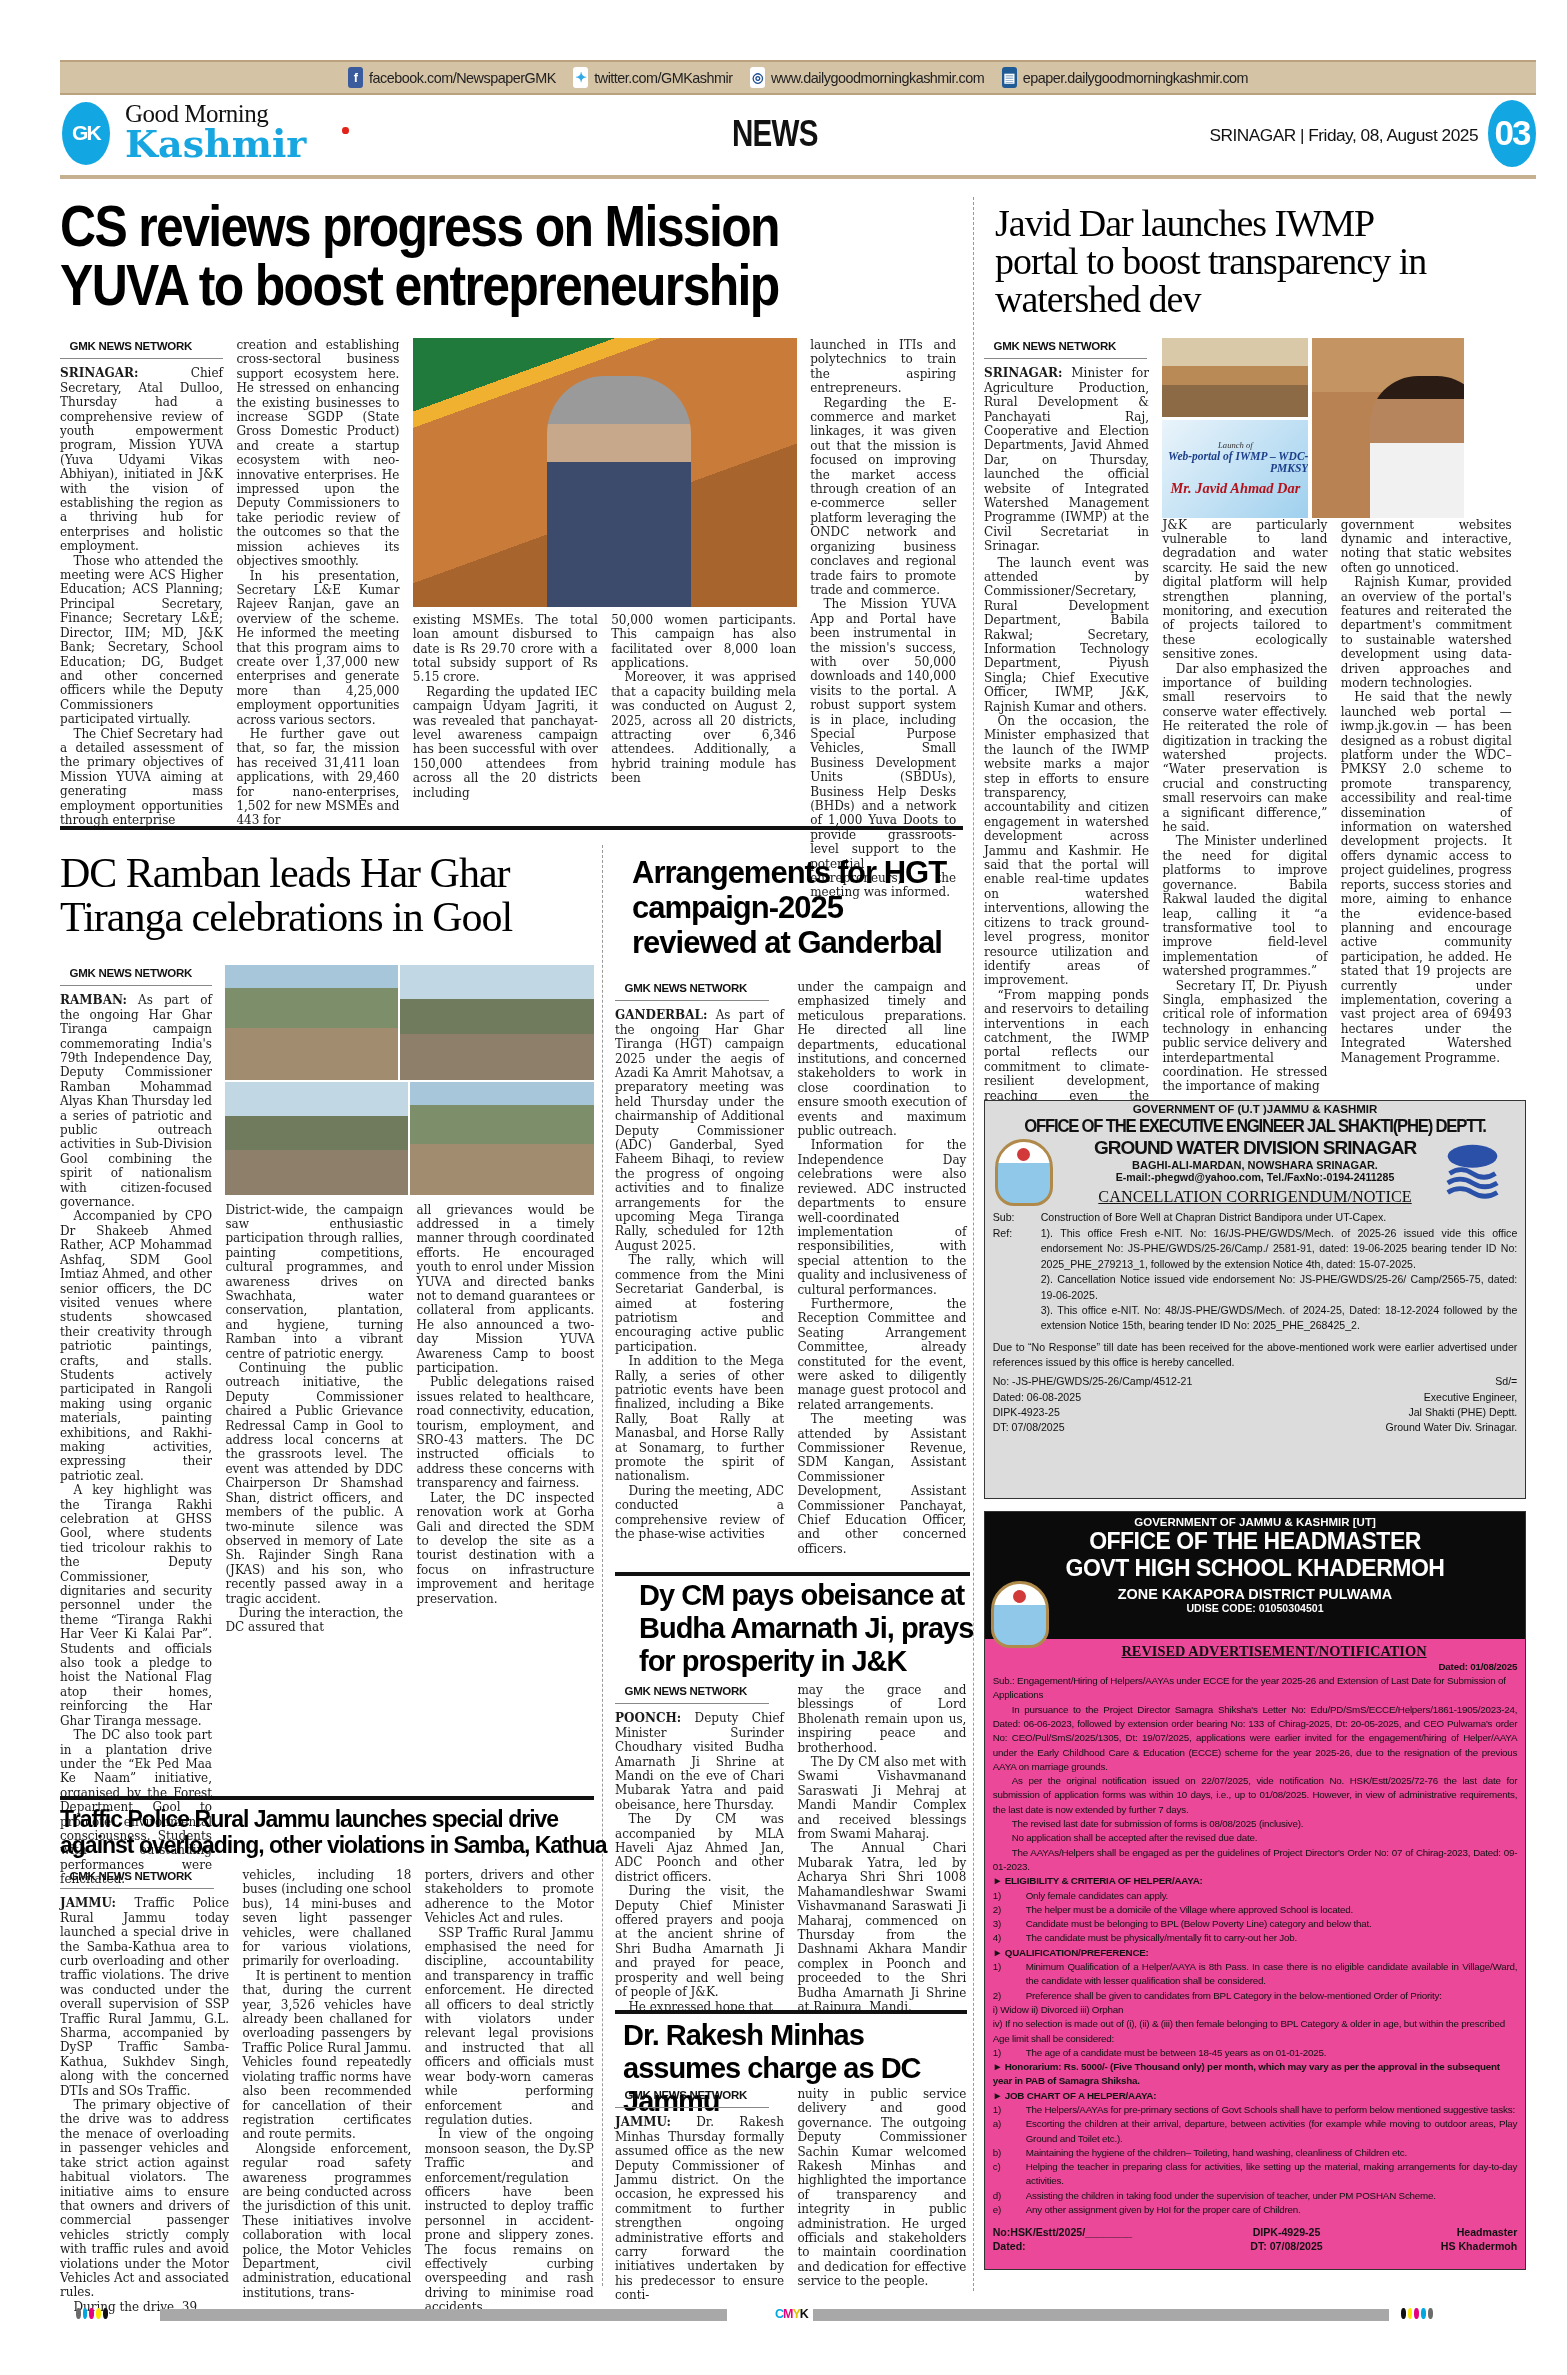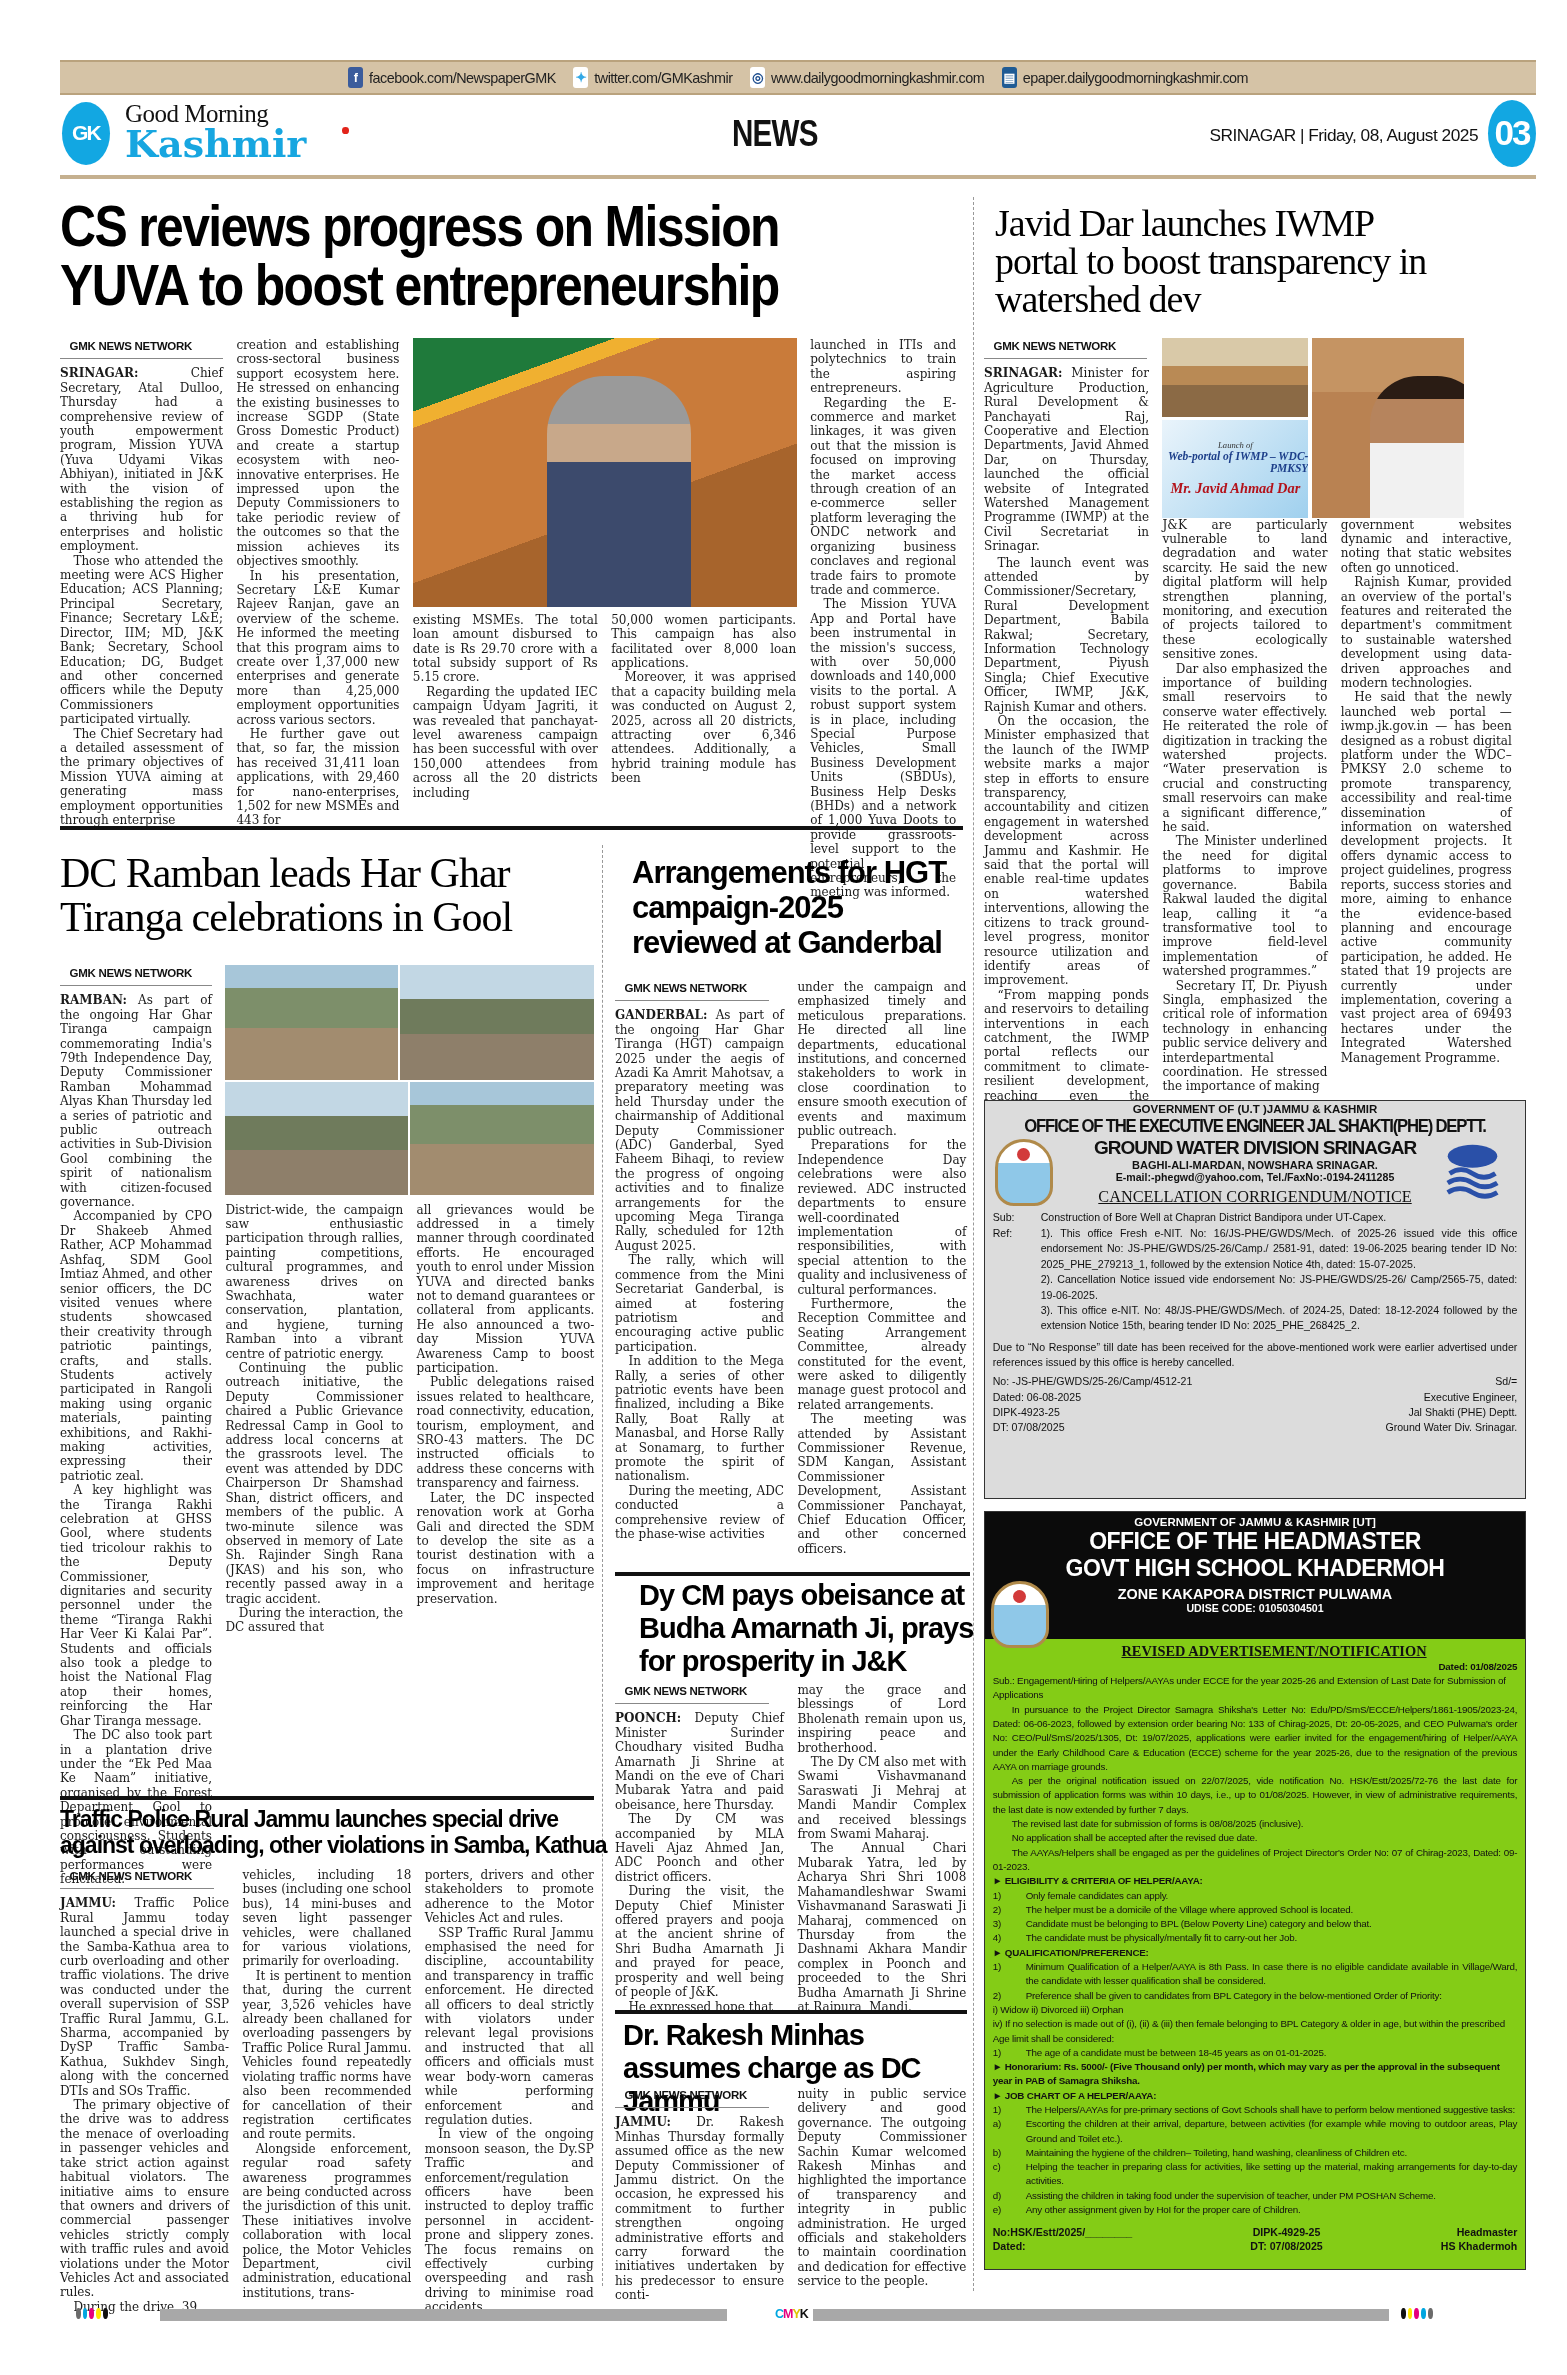--- a/index.html
+++ b/index.html
@@ -68,21 +68,21 @@
   .emblem { position: absolute; width: 58px; height: 67px; border-radius: 29px 29px 19px 19px; border: 3.8px solid #b08a4a; background: linear-gradient(#fff 0 35%, #8fc8e8 35%); }
   .emblem::before { content: ""; position: absolute; left: 19px; top: 5.8px; width: 13.4px; height: 13.4px; border-radius: 50%; background: #d23a3a; }
   .water-logo { position: absolute; width: 61px; height: 61px; }
   .ad-body { font-size: 10.6px; line-height: 15.4px; padding: 0 7.7px; }
   .ad-row { display: flex; }
   .ad-key { width: 48px; flex: none; }
   .ad-val { flex: 1; text-align: justify; }
   .ad-foot { display: flex; justify-content: space-between; padding: 3.8px 7.7px 0; font-size: 10.6px; line-height: 15.4px; }
   .ad-foot .r { text-align: right; }
 
-  .ad2 { position: absolute; left: 984px; top: 1511px; width: 542px; height: 759px; border: 1.9px solid #333; font-family: "Liberation Sans", sans-serif; color: #111; background: #84cc16; }
+  .ad2 { position: absolute; left: 984px; top: 1511px; width: 542px; height: 759px; border: 1.9px solid #333; font-family: "Liberation Sans", sans-serif; color: #111; background: #ec4899; }
   .ad2 .banner { background: #0b0b0b; color: #fff; text-align: center; padding: 3.8px 0 5.8px; height: 127px; }
   .ad2 .gov { font-weight: bold; font-size: 11.5px; }
   .ad2 .office { font-weight: bold; font-size: 23px; line-height: 27px; letter-spacing: -0.5px; }
   .ad2 .zone { font-weight: bold; font-size: 14.4px; margin-top: 3.8px; }
   .ad2 .udise { font-weight: bold; font-size: 10.6px; }
   .ad2 .title { text-align: center; font-family: "Liberation Serif", serif; font-weight: bold; font-size: 14.4px; text-decoration: underline; margin: 3.8px 0 0 38px; }
   .ad2 .body { font-size: 9.8px; line-height: 14.3px; padding: 0 7.7px; letter-spacing: -0.2px; }
   .ad2 .dated { text-align: right; font-weight: bold; }
   .ad2 .ind { text-indent: 19px; text-align: justify; }
   .ad2 .sec { font-weight: bold; }
@@ -412,21 +412,21 @@
       <div class="byline" style="width:154px;">GMK NEWS NETWORK</div>
       <div class="col">
         <p class="first"><span class="dateline-word">GANDERBAL:</span> <span>As part of the ongoing Har Ghar Tiranga (HGT) campaign 2025 under the aegis of Azadi Ka Amrit Mahotsav, a preparatory meeting was held Thursday under the chairmanship of Additional Deputy Commissioner (ADC) Ganderbal, Syed Faheem Bihaqi, to review the progress of ongoing activities and to finalize arrangements for the upcoming Mega Tiranga Rally, scheduled for 12th August 2025.</span></p>
         <p>The rally, which will commence from the Mini Secretariat Ganderbal, is aimed at fostering patriotism and encouraging active public participation.</p>
         <p>In addition to the Mega Rally, a series of other patriotic events have been finalized, including a Bike Rally, Boat Rally at Manasbal, and Horse Rally at Sonamarg, to further promote the spirit of nationalism.</p>
         <p>During the meeting, ADC conducted a comprehensive review of the phase-wise activities</p>
       </div>
     </div>
     <div class="col" style="width:169px;">
       <p class="first">under the campaign and emphasized timely and meticulous preparations. He directed all line departments, educational institutions, and concerned stakeholders to work in close coordination to ensure smooth execution of events and maximum public outreach.</p>
-      <p>Preparations for the Independence Day celebrations were also reviewed. ADC instructed departments to ensure well-coordinated implementation of responsibilities, with special attention to the quality and inclusiveness of cultural performances.</p>
+      <p>Information for the Independence Day celebrations were also reviewed. ADC instructed departments to ensure well-coordinated implementation of responsibilities, with special attention to the quality and inclusiveness of cultural performances.</p>
       <p>Furthermore, the Reception Committee and Seating Arrangement Committee, already constituted for the event, were asked to diligently manage guest protocol and related arrangements.</p>
       <p>The meeting was attended by Assistant Commissioner Revenue, SDM Kangan, Assistant Commissioner Development, Assistant Commissioner Panchayat, Chief Education Officer, and other concerned officers.</p>
     </div>
   </div>
 </div>
 <div class="hrule" style="left:615px; top:1572px; width:355px;"></div>
 
 <div class="block" style="left:615px; top:1579px; width:355px;margin-left:24px;">
   <div class="hl-sans" style="font-size:29px; line-height:33px; letter-spacing:-1px;">Dy CM pays obeisance at Budha Amarnath Ji, prays for prosperity in J&amp;K</div>
 </div>

